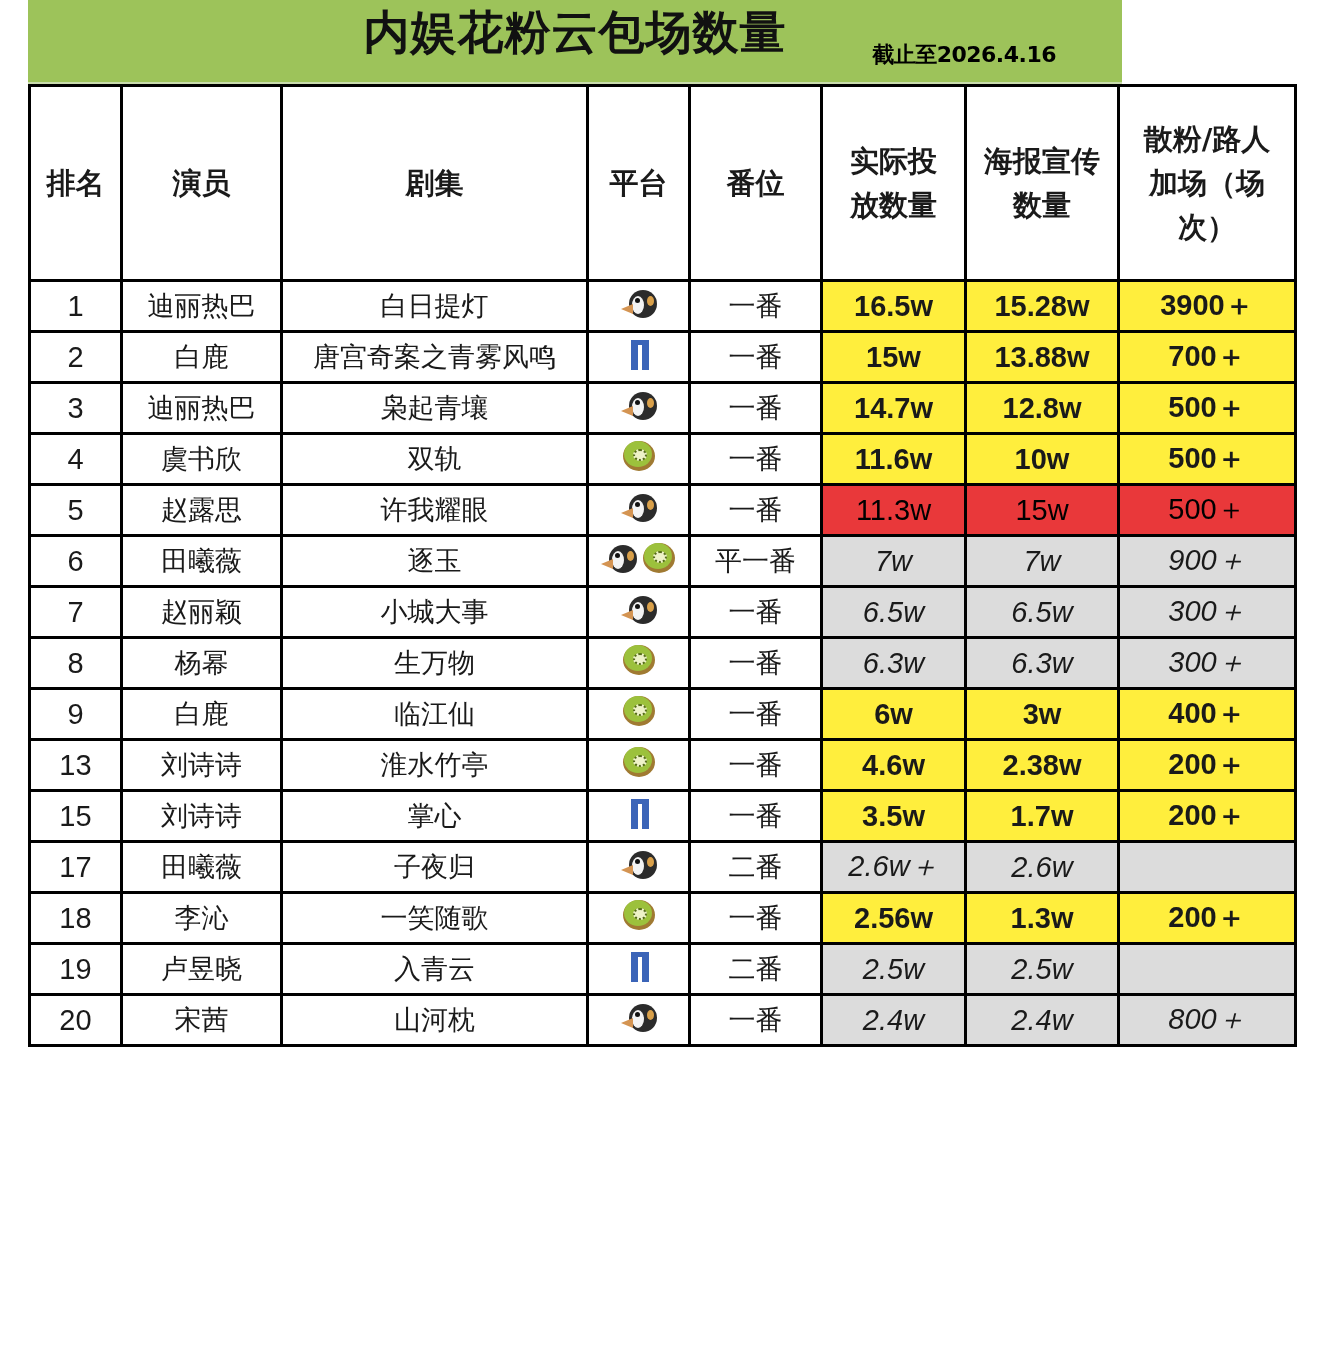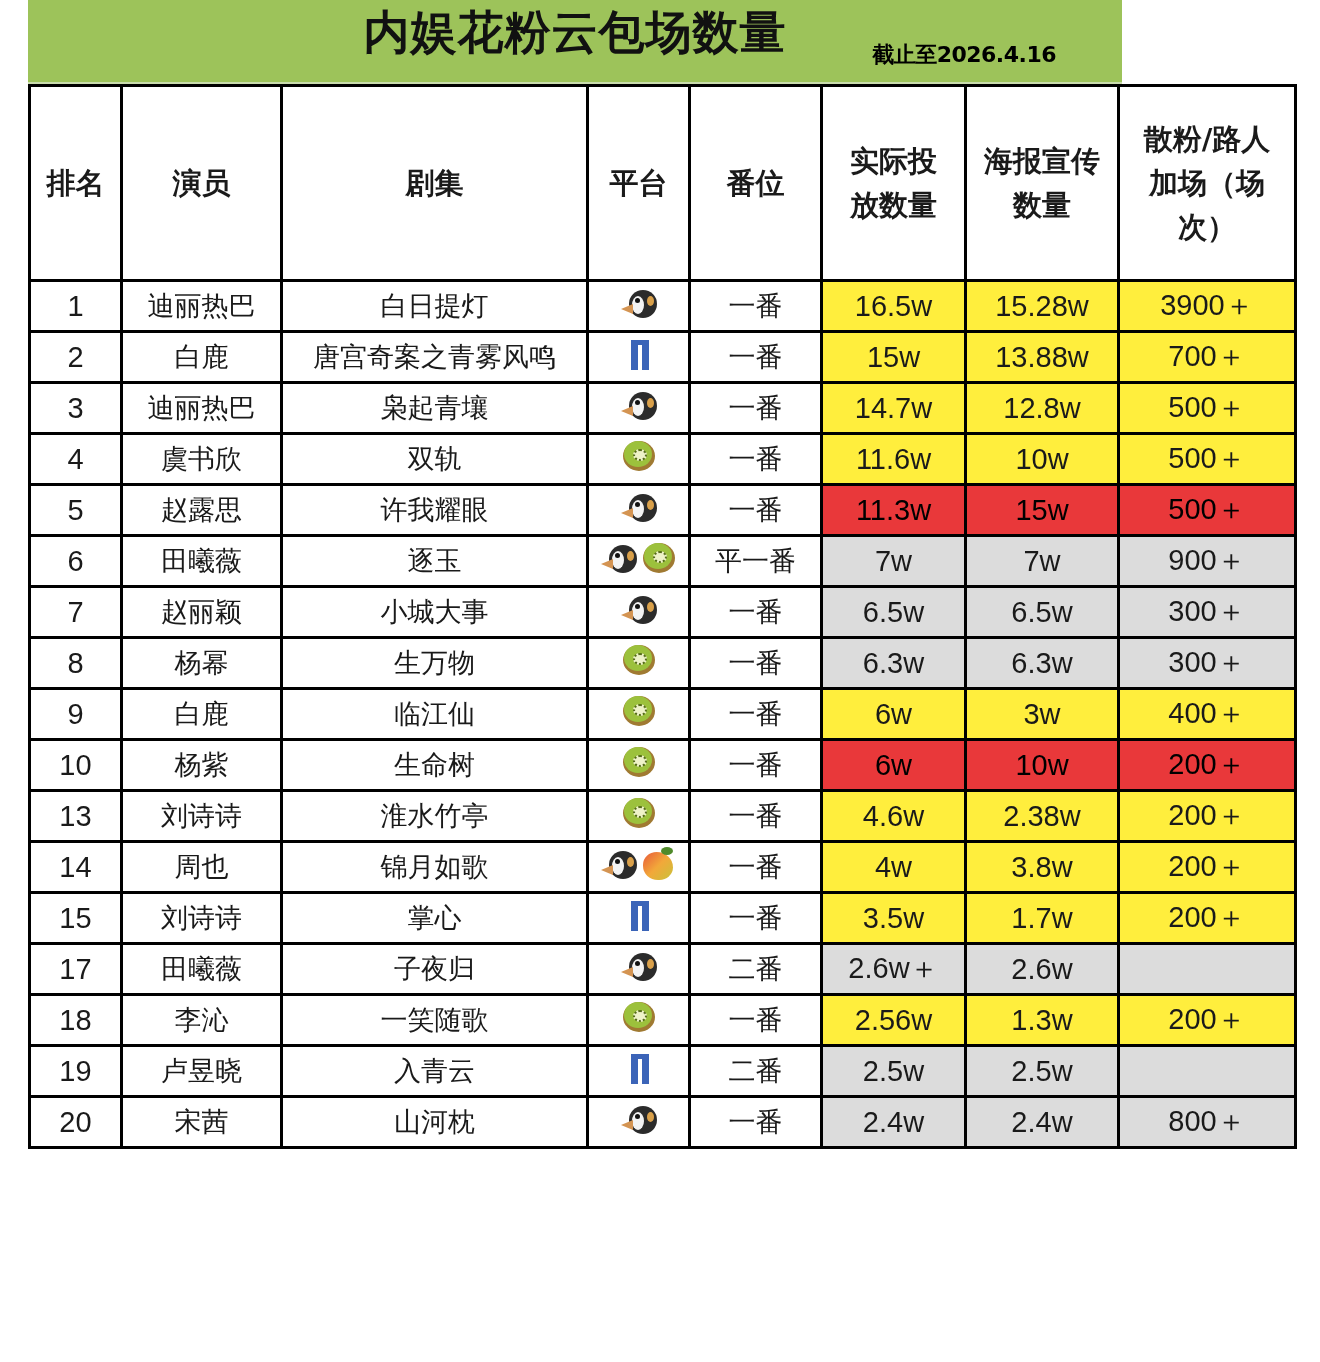--- a/index.html
+++ b/index.html
@@ -11,23 +11,23 @@
             font-size:46px; font-weight:bold; letter-spacing:1px; color:#111; }
   .banner .asof { position:absolute; right:66px; top:40px; font-size:22px;
             font-weight:bold; color:#000000; letter-spacing:-0.5px; }
   table { position:absolute; left:28px; top:84px; border-collapse:collapse;
           table-layout:fixed; width:1266px; }
   td, th { border:3px solid #000; text-align:center; vertical-align:middle;
            padding:0; font-weight:normal; }
   th { height:192px; font-size:29px; font-weight:bold; line-height:44px; background:#fff; }
   td { height:48px; font-size:27px; }
   td.num { font-family:"Liberation Sans","DejaVu Sans",sans-serif; font-size:29px; }
-  .yellow { background:#ffee3d; }
+  .yellow { background:#ffee3d;font-weight:bold; }
   .red { background:#e9383a; color:#000000; }
-  .gray { background:#dcdcdc; }
+  .gray { background:#dcdcdc;font-style:italic; }
   .plat { display:inline-flex; gap:4px; align-items:center; justify-content:center; }
   .ic { display:inline-block; width:36px; height:34px; position:relative; }
   
   .penguin .head { position:absolute; left:8px; top:4px; width:28px; height:28px; border-radius:50%;
                    background:#2b2b2b; }
   .penguin .face { position:absolute; left:11px; top:10px; width:12px; height:18px; border-radius:50%;
                    background:#f3f3f3; }
   .penguin .eye { position:absolute; left:14px; top:12px; width:5px; height:5px; border-radius:50%; background:#111; }
   .penguin .cheek { position:absolute; left:26px; top:10px; width:7px; height:10px; border-radius:50%; background:#d9a04a; }
   .penguin .beak { position:absolute; left:0px; top:18px; width:0; height:0;
@@ -243,71 +243,33 @@
               <span class="flesh"></span>
               <span class="core"></span>
             </span>
           </span></td>
         <td>一番</td>
         <td class="num yellow">6w</td>
         <td class="num yellow">3w</td>
         <td class="num yellow">400＋</td>
       </tr>
       <tr>
-        <td class="num">10</td>
-        <td>杨紫</td>
-        <td>生命树</td>
-        <td><span class="plat">
-            <span class="ic kiwi">
-              <span class="outer"></span>
-              <span class="flesh"></span>
-              <span class="core"></span>
-            </span>
-          </span></td>
-        <td>一番</td>
-        <td class="num red">6w</td>
-        <td class="num red">10w</td>
-        <td class="num red">200＋</td>
-      </tr>
-      <tr>
         <td class="num">13</td>
         <td>刘诗诗</td>
         <td>淮水竹亭</td>
         <td><span class="plat">
             <span class="ic kiwi">
               <span class="outer"></span>
               <span class="flesh"></span>
               <span class="core"></span>
             </span>
           </span></td>
         <td>一番</td>
         <td class="num yellow">4.6w</td>
         <td class="num yellow">2.38w</td>
-        <td class="num yellow">200＋</td>
-      </tr>
-      <tr>
-        <td class="num">14</td>
-        <td>周也</td>
-        <td>锦月如歌</td>
-        <td><span class="plat">
-            <span class="ic penguin">
-              <span class="head"></span>
-              <span class="face"></span>
-              <span class="eye"></span>
-              <span class="cheek"></span>
-              <span class="beak"></span>
-            </span>
-            <span class="ic mango">
-              <span class="body"></span>
-              <span class="leaf"></span>
-            </span>
-          </span></td>
-        <td>一番</td>
-        <td class="num yellow">4w</td>
-        <td class="num yellow">3.8w</td>
         <td class="num yellow">200＋</td>
       </tr>
       <tr>
         <td class="num">15</td>
         <td>刘诗诗</td>
         <td>掌心</td>
         <td><span class="plat">
             <span class="ic jeans">
               <span class="waist"></span>
               <span class="leg1"></span>

